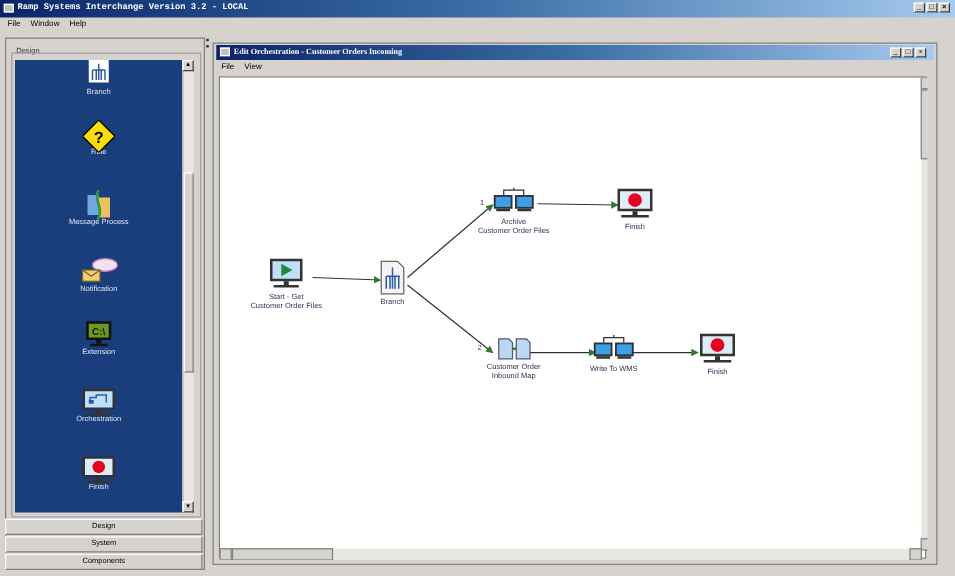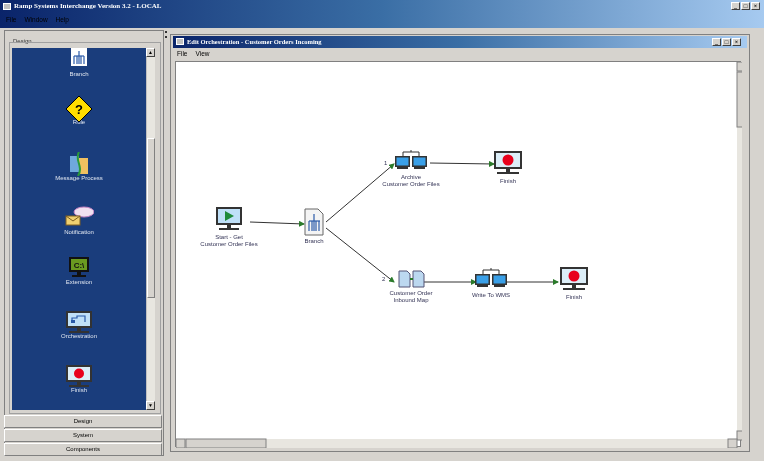--- a/index.html
+++ b/index.html
@@ -1,17 +1,17 @@
 <!DOCTYPE html>
 <html><head>
 <meta charset="utf-8">
 <style>
 *{box-sizing:border-box;margin:0;padding:0}
 body{width:764px;height:461px;overflow:hidden;background:#d6d3ce;font-family:"Liberation Sans",sans-serif;font-size:7px;color:#000;position:relative}
-.titlebar{position:absolute;left:0;top:0;width:764px;height:28px;background:linear-gradient(90deg,#0a246a 0%,#3a6ea5 50%,#a6caf0 100%);color:#fff;font-weight:bold;font-size:7px;line-height:13px;padding-left:14px;font-family:Liberation Serif, serif}
+.titlebar{position:absolute;left:0;top:0;width:764px;height:14px;background:linear-gradient(90deg,#0a246a 0%,#3a6ea5 50%,#a6caf0 100%);color:#fff;font-weight:bold;font-size:7px;line-height:13px;padding-left:14px;font-family:Liberation Mono, monospace}
 .titlebar .appicon{position:absolute;left:3px;top:3px;width:8px;height:7px;background:#c0c0c0;border:1px solid #fff}
 .winbtns{position:absolute;right:4px;top:2px;display:flex;gap:1px}
 .winbtn{width:9px;height:8px;background:#d6d3ce;border:1px solid;border-color:#fff #404040 #404040 #fff;font-size:6px;line-height:6px;text-align:center;color:#000;font-weight:bold}
 .menubar{position:absolute;left:0;top:14px;width:764px;height:12px;display:flex;gap:8px;padding-left:6px;line-height:12px;font-size:6.5px}
 .leftpanel{position:absolute;left:4px;top:30px;width:160px;height:426px;border:1px solid #808080}
 .grouplabel{position:absolute;left:8px;top:7px;font-size:6px;color:#333}
 .groupbox{position:absolute;left:4px;top:11px;width:152px;height:372px;border:1px solid #a0a0a0}
 .palette{position:absolute;left:12px;top:48px;width:134px;height:362px;background:#1a3d7c;overflow:hidden}
 .pal-item{position:absolute;left:0;width:134px;text-align:center;color:#e0e6f0;font-size:6px}
 .pal-icon{margin:0 auto 3px auto;width:22px;height:20px;position:relative}

